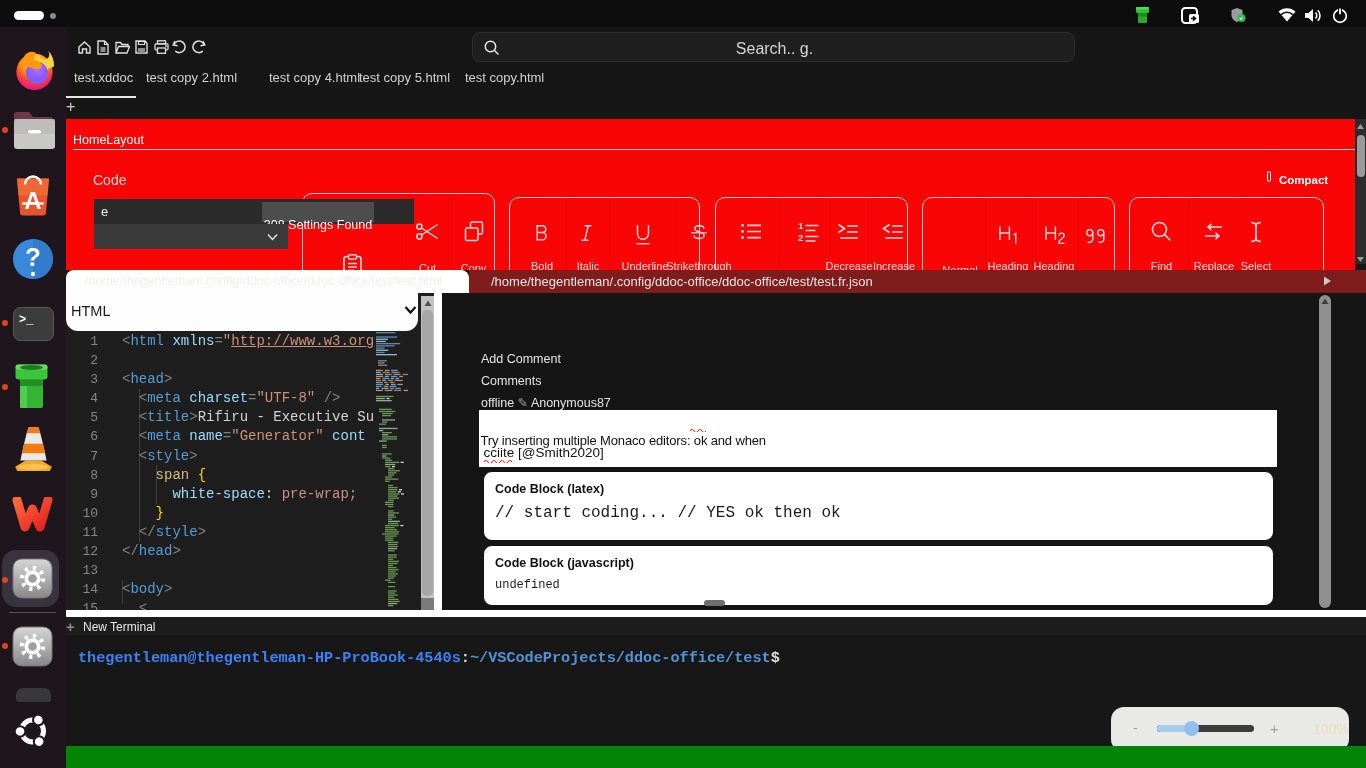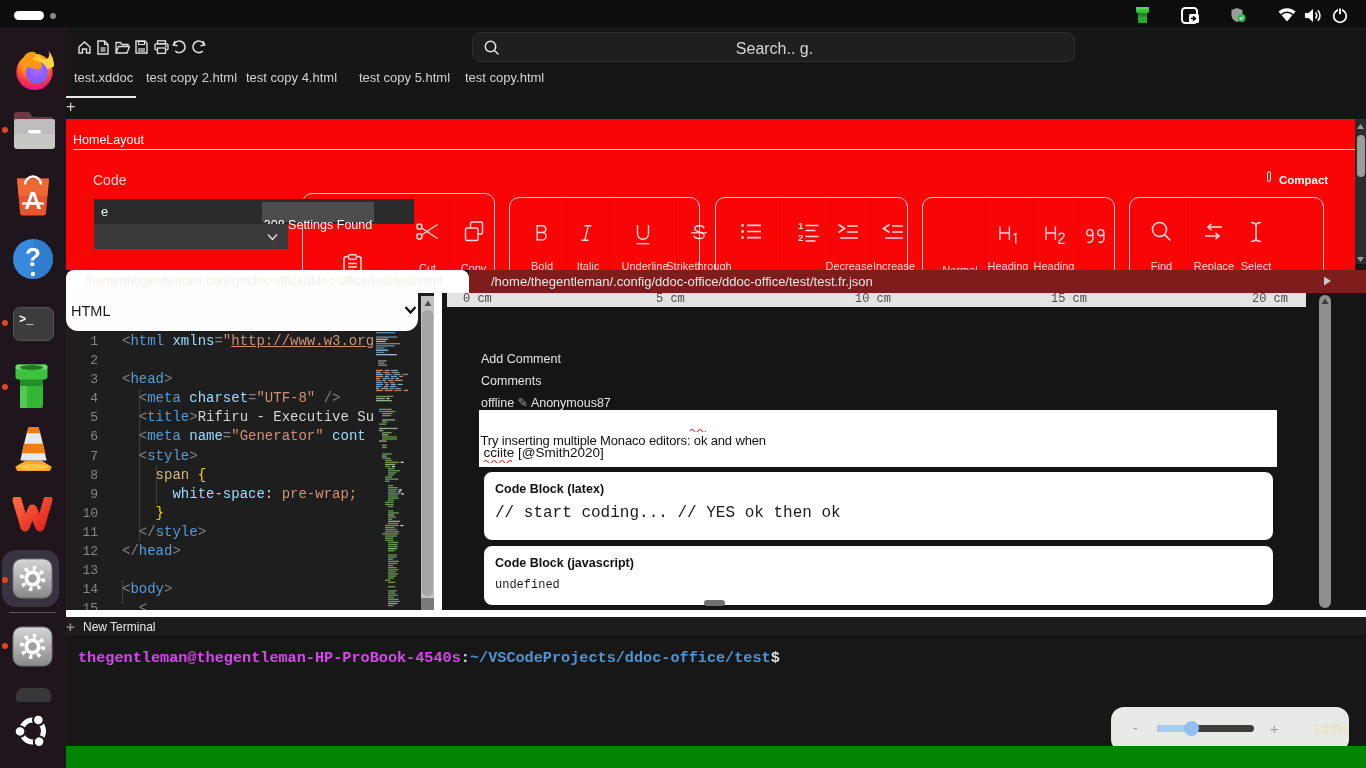--- a/index.html
+++ b/index.html
@@ -234,21 +234,21 @@
   <svg class="abs" style="left:10px;top:6px;" width="18" height="18" viewBox="0 0 18 18">
       <circle cx="7.5" cy="7.5" r="5.2" fill="none" stroke="#e8e8e8" stroke-width="1.5"></circle>
       <path d="M11.5 11.5 L15.5 15.5" stroke="#e8e8e8" stroke-width="1.5"></path>
     </svg>
   <div class="abs" style="left:0;top:7px;width:603px;text-align:center;color:#d6d6d6;font-size:16px;">Search.. g.</div>
 </div>
 
 <div class="abs" style="left:66px;top:70px;width:1300px;height:22px;color:#d2d2d2;font-size:13px;">
   <span class="abs" style="left:8px;">test.xddoc</span>
   <span class="abs" style="left:80px;">test copy 2.html</span>
-  <span class="abs" style="left:180px;">test copy 4.html</span>
+  <span class="abs" style="left:203px;">test copy 4.html</span>
   <span class="abs" style="left:293px;">test copy 5.html</span>
   <span class="abs" style="left:399px;">test copy.html</span>
 </div>
 <div class="abs" style="left:66px;top:96px;width:70px;height:2px;background:#e8e8e8;"></div>
 <div class="abs" style="left:66px;top:98px;width:14px;height:16px;color:#cfcfcf;font-size:16px;">+</div>
 
 <div class="abs" id="ribbon" style="left:66px;top:119px;width:1289px;height:151px;background:#f90505;overflow:hidden;color:#ffd9d9;">
   <div class="abs" style="left:7px;top:14px;color:#fff;font-size:12.5px;">HomeLayout</div>
   <div class="abs" style="left:7px;top:30px;width:1282px;height:1px;background:rgba(255,255,255,0.85);"></div>
   <div class="abs" style="left:27px;top:53px;color:#ffd0d0;font-size:14px;">Code</div>
@@ -590,27 +590,20 @@
 
 <div class="abs" style="left:66px;top:291px;width:352px;height:40px;background:#fdfdfd;border-radius:0 0 12px 12px;">
   <div class="abs" style="left:5px;top:12px;color:#1b1b1b;font-size:14.5px;">HTML</div>
   <svg class="abs" style="left:338px;top:14px;" width="13" height="10" viewBox="0 0 13 10">
       <path d="M1.5 2 L6.5 7.5 L11.5 2" fill="none" stroke="#111" stroke-width="2.2"></path>
     </svg>
 </div>
 
 <div class="abs" id="docarea" style="left:438px;top:293px;width:928px;height:317px;background:#151515;overflow:hidden;">
 
-  <div class="abs mono" style="left:9px;top:-1px;width:859px;height:15px;background:#e3e3e3;color:#4c4c4c;font-size:12px;">
-    <span class="abs" style="left:16px;top:0px;">0 cm</span>
-    <span class="abs" style="left:209px;top:0px;">5 cm</span>
-    <span class="abs" style="left:408px;top:0px;">10 cm</span>
-    <span class="abs" style="left:604px;top:0px;">15 cm</span>
-    <span class="abs" style="left:805px;top:0px;">20 cm</span>
-  </div>
 
   <div class="abs" style="left:43px;top:59px;color:#e4e4e4;font-size:12.5px;">Add Comment</div>
   <div class="abs" style="left:43px;top:81px;color:#e4e4e4;font-size:12.5px;">Comments</div>
   <div class="abs" style="left:43px;top:102px;color:#e4e4e4;font-size:12.5px;">offline <span style="color:#9a9a9a;">✎</span> Anonymous87</div>
 
   <div class="abs" style="left:40.5px;top:117px;width:798px;height:57px;background:#ffffff;">
     <div class="abs" style="left:2px;top:23px;color:#111;font-size:13px;letter-spacing:-0.15px;">Try inserting multiple Monaco editors: ok and when</div>
     <svg class="abs" style="left:211px;top:17.5px;" width="16" height="4" viewBox="0 0 16 4">
         <path d="M0 3 q2 -3 4 0 t4 0 t4 0 t4 0" fill="none" stroke="#e03030" stroke-width="1.1"></path>
       </svg>
@@ -639,21 +632,21 @@
   </div>
 </div>
 
 <div class="abs" style="left:66px;top:610px;width:1300px;height:7px;background:#ffffff;"></div>
 
 <div class="abs" style="left:66px;top:617px;width:1300px;height:18px;background:#1d1d1d;">
   <div class="abs" style="left:0px;top:1px;width:11px;height:11px;color:#8a8a8a;font-size:15px;font-weight:700;">+</div>
   <div class="abs" style="left:17px;top:2.5px;color:#e8e8e8;font-size:12px;">New Terminal</div>
 </div>
 <div class="abs" style="left:66px;top:635px;width:1300px;height:111px;background:#171717;">
-  <div class="abs mono" style="left:12px;top:14px;font-size:15.2px;font-weight:700;white-space:pre;"><span style="color:#d946ef;">thegentleman@thegentleman-HP-ProBook-4540s</span><span style="color:#e0e0e0;">:</span><span style="color:#4e94d6;">~/VSCodeProjects/ddoc-office/test</span><span style="color:#e0e0e0;">$</span></div>
+  <div class="abs mono" style="left:12px;top:14px;font-size:15.2px;font-weight:700;white-space:pre;"><span style="color:#3b82f6;">thegentleman@thegentleman-HP-ProBook-4540s</span><span style="color:#e0e0e0;">:</span><span style="color:#4e94d6;">~/VSCodeProjects/ddoc-office/test</span><span style="color:#e0e0e0;">$</span></div>
 </div>
 
 <div class="abs" style="left:1111px;top:707px;width:238px;height:45px;background:#e9e9e7;border-radius:13px;">
   <div class="abs" style="left:22px;top:13px;color:#a0a0a0;font-size:14px;">-</div>
   <div class="abs" style="left:46px;top:18px;width:97px;height:7px;background:#3d3d3d;border-radius:4px;"></div>
   <div class="abs" style="left:46px;top:18px;width:38px;height:7px;background:#a8cbf0;border-radius:4px;"></div>
   <div class="abs" style="left:73px;top:14px;width:15px;height:15px;background:#90c0ef;border-radius:50%;"></div>
   <div class="abs" style="left:159px;top:13px;color:#a0a0a0;font-size:15px;">+</div>
   <div class="abs" style="left:202px;top:14px;color:#eadfb9;font-size:14px;">100%</div>
 </div>

